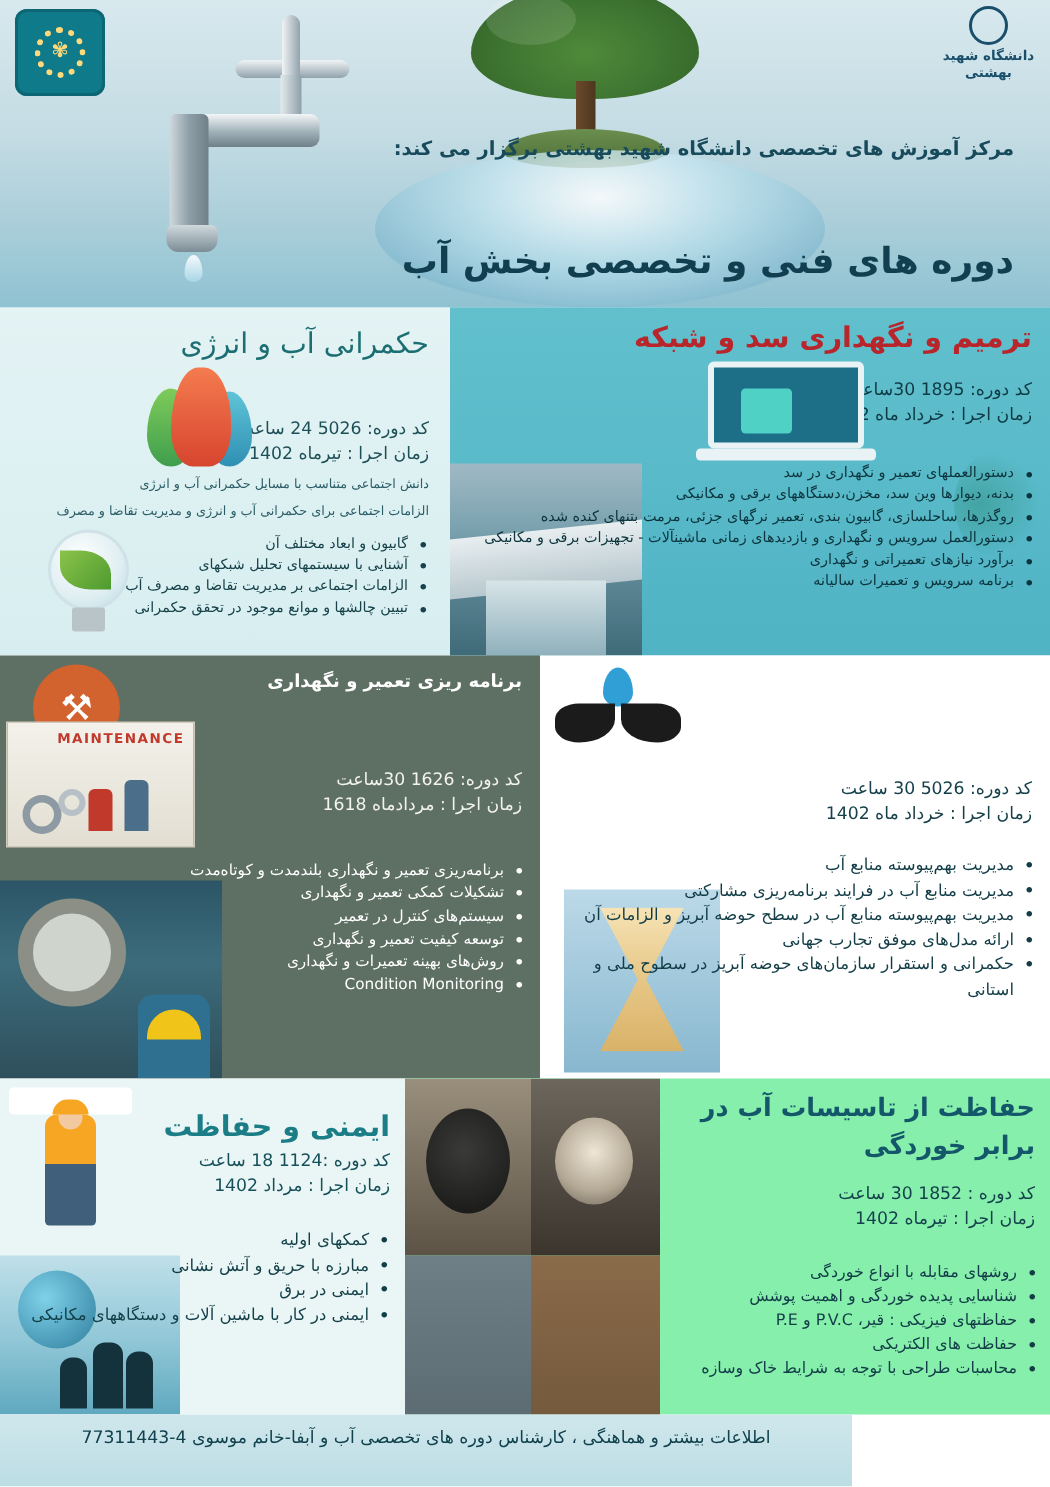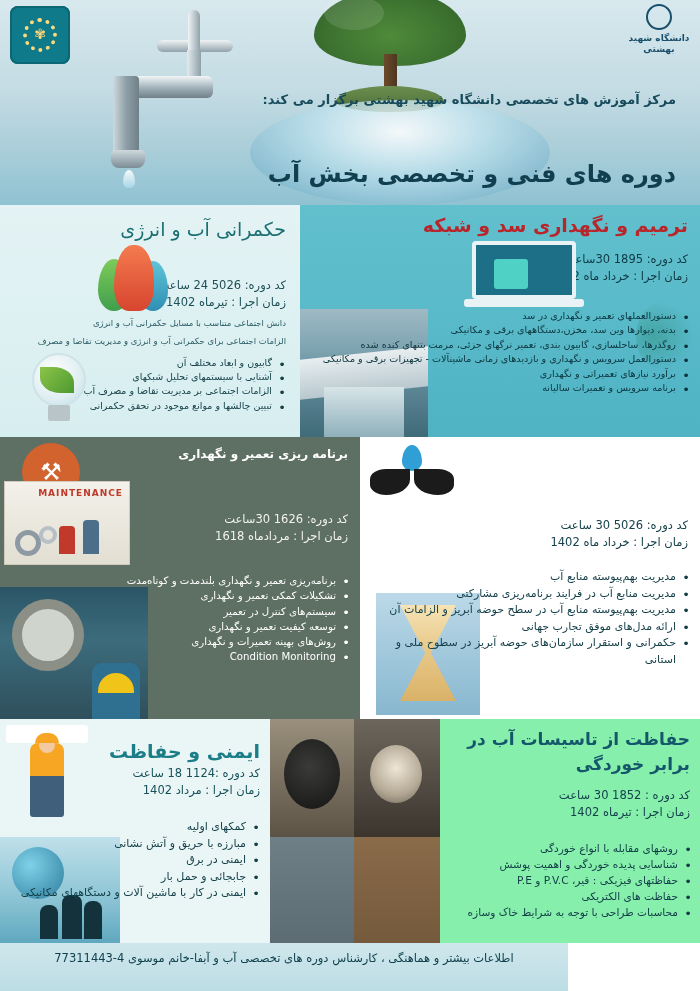--- a/index.html
+++ b/index.html
@@ -480,21 +480,20 @@
       <div class="globe-img">
         <div class="globe"></div>
         <div class="sil3"></div>
         <div class="sil1"></div>
         <div class="sil2"></div>
       </div>
       <ul class="bullets">
         <li>کمکهای اولیه</li>
         <li>مبارزه با حریق و آتش نشانی</li>
         <li>ایمنی در برق</li>
-        <li>جابجائی و حمل بار</li>
         <li>ایمنی در کار با ماشین آلات و دستگاههای مکانیکی</li>
       </ul>
     </div>
 
   </div>
 
   <div class="footer">
     <div class="line1">اطلاعات بیشتر و هماهنگی ، کارشناس دوره های تخصصی آب و آبفا-خانم موسوی     4-77311443</div>
     <div class="line2">www.Sbu.ac.ir/web/atc</div>
   </div>

